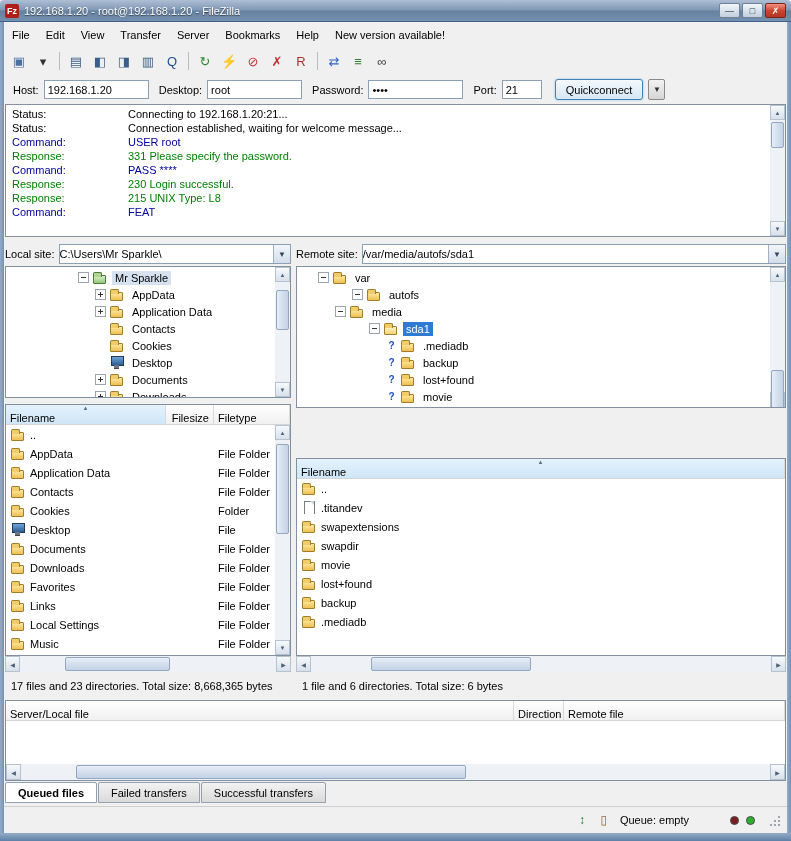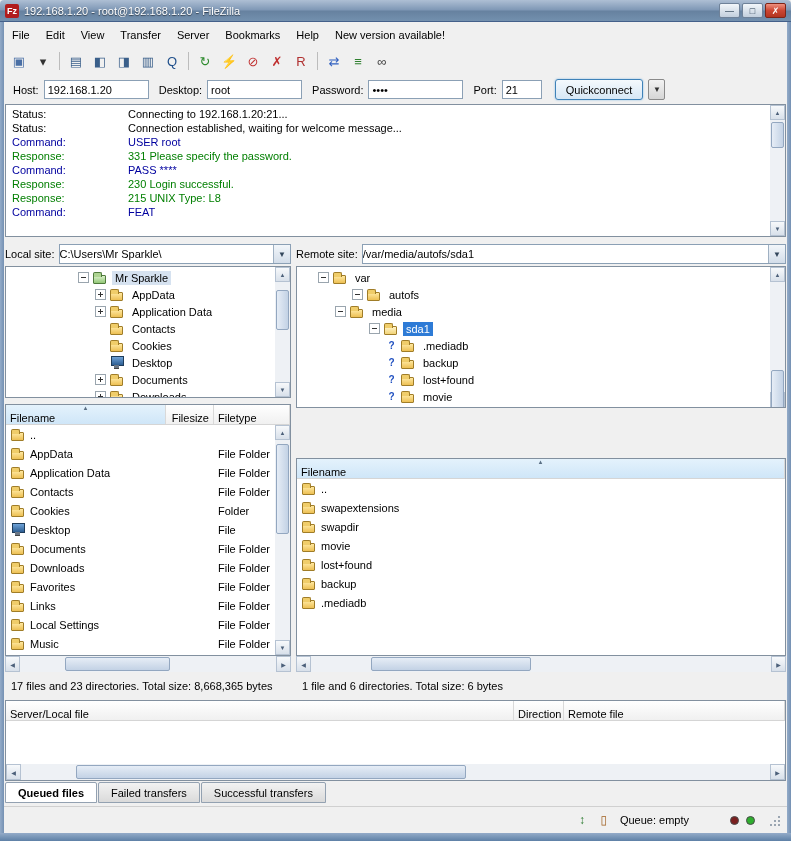--- a/index.html
+++ b/index.html
@@ -456,20 +456,26 @@
       </div>
     <div class="list-body">
         <div class="list-row">
           <div class="cell name" style="flex: 1 1 0%;">
             <span class="icon folder-up"></span>
             <span class="fname">..</span>
           </div>
         </div>
         <div class="list-row">
           <div class="cell name" style="flex: 1 1 0%;">
+            <span class="icon file"></span>
+            <span class="fname">.titandev</span>
+          </div>
+        </div>
+        <div class="list-row">
+          <div class="cell name" style="flex: 1 1 0%;">
             <span class="icon folder"></span>
             <span class="fname">swapextensions</span>
           </div>
         </div>
         <div class="list-row">
           <div class="cell name" style="flex: 1 1 0%;">
             <span class="icon folder"></span>
             <span class="fname">swapdir</span>
           </div>
         </div>

